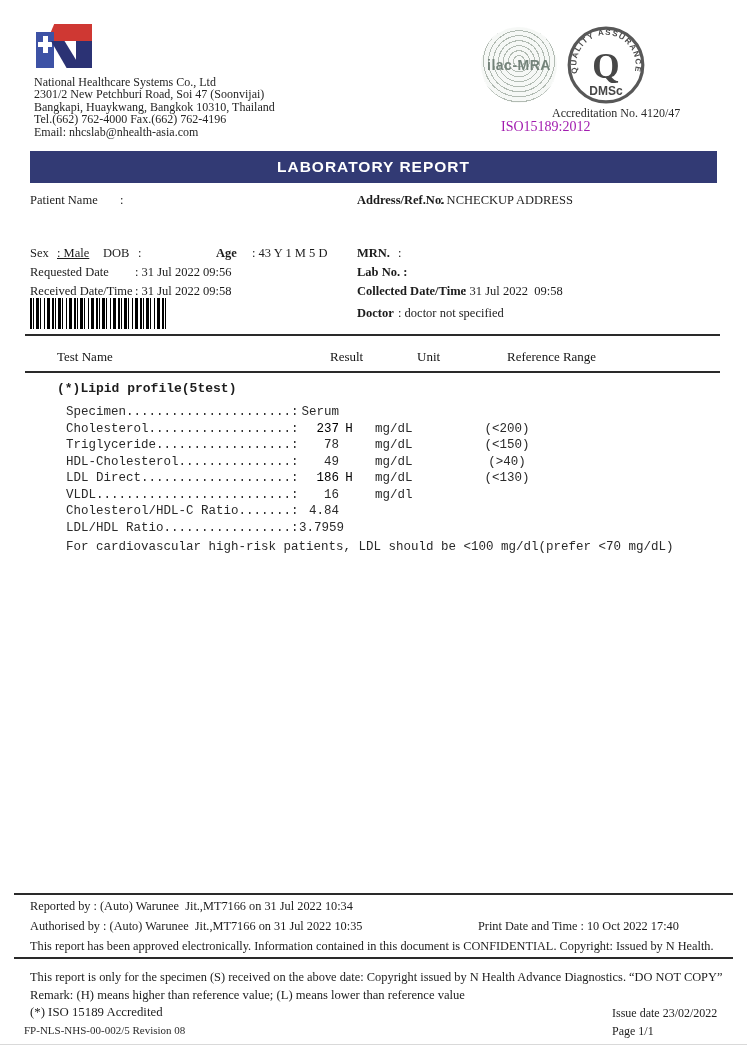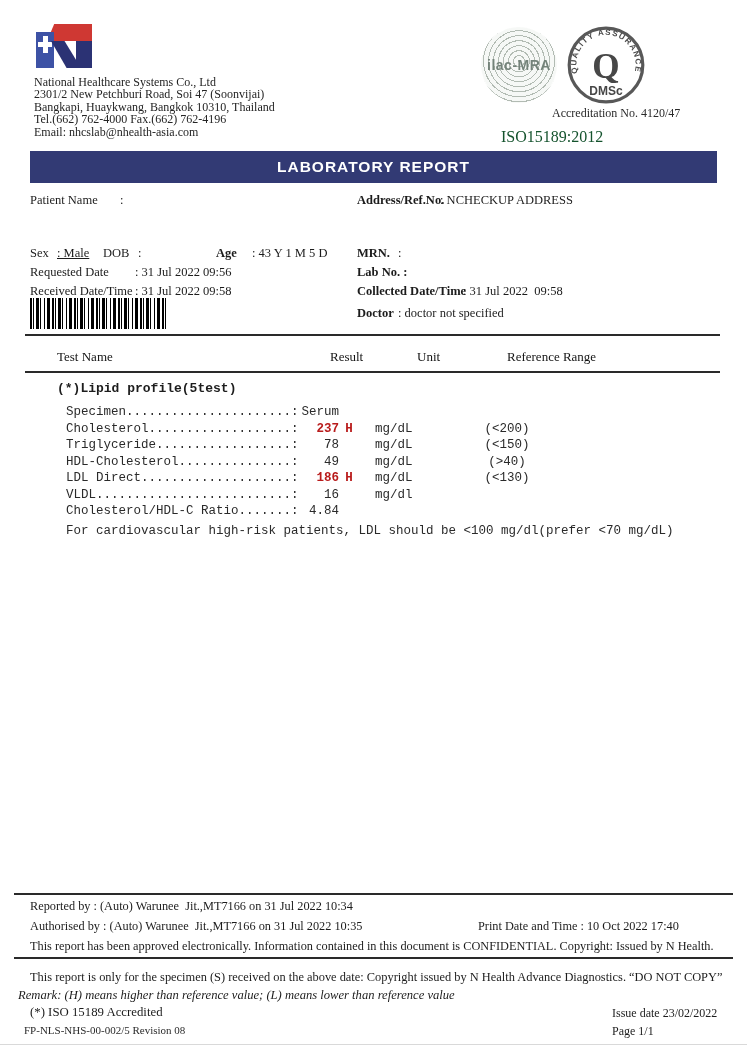--- a/index.html
+++ b/index.html
@@ -24,21 +24,21 @@
   .company{position:absolute;left:34px;top:76px;font-size:12px;line-height:12.4px;color:#242424;}
 
   
   .ilac-seal{position:absolute;left:481px;top:27px;width:76px;height:76px;border-radius:50%;
              background:repeating-radial-gradient(circle at 50% 45%, #aab4ab 0 1px, #f6f8f6 1px 5px);
              display:flex;align-items:center;justify-content:center;opacity:.9;}
   .ilac-text{font-family:"Liberation Sans","DejaVu Sans",sans-serif;font-weight:bold;font-size:14px;
              color:#66766c;letter-spacing:.5px;}
   .q-seal{position:absolute;left:566px;top:25px;width:80px;height:80px;}
   .accreditation{position:absolute;left:552px;top:106px;font-size:12px;color:#2a2a2a;}
-  .iso-line{position:absolute;left:501px;top:128px;font-size:16px;color:#14532d;}
+  .iso-line{position:absolute;left:501px;top:119px;font-size:14px;color:#a21caf;}
 
   
   .banner{position:absolute;left:30px;top:151px;width:687px;height:32px;background:#323a74;
           display:flex;align-items:center;justify-content:center;}
   .banner-title{font-family:"Liberation Sans","DejaVu Sans",sans-serif;font-weight:bold;
                 font-size:15.5px;color:#ffffff;letter-spacing:1px;}
 
   
   .lbl{font-size:12.5px;}
   .lbl-b{font-size:12.5px;font-weight:bold;}
@@ -55,21 +55,21 @@
   .th{position:absolute;font-size:13px;color:#141414;}
   .mono{font-family:"Liberation Mono","DejaVu Sans Mono",monospace;}
   .section-title{position:absolute;left:57px;top:381px;font-size:13px;font-weight:bold;color:#1d1d1d;}
   .results{position:absolute;left:66px;top:405px;font-size:12.5px;color:#2a2a2a;}
   .rrow{display:flex;height:16.5px;align-items:baseline;}
   .rlabel{width:233px;white-space:pre;}
   .rval{width:40px;text-align:right;white-space:pre;}
   .rflag{width:20px;text-align:center;}
   .runit{width:58px;padding-left:16px;}
   .rrange{width:96px;text-align:center;margin-left:26px;}
-  .bold-val .rval,.bold-val .rflag{font-weight:bold;color:#b91c1c;}
+  .bold-val .rval,.bold-val .rflag{font-weight:normal;color:#000000;}
   .note-line{margin-top:3px;white-space:pre;}
 
   
   .foot{position:absolute;font-size:12.3px;color:#1c1c1c;white-space:pre;}
   .foot-sm{position:absolute;font-size:11px;color:#2a2a2a;white-space:pre;}
   .bottom-edge{position:absolute;left:0;top:1044px;width:747px;height:1px;background:#d9d9d9;}
 </style>
 </head>
 <body>
 
@@ -194,31 +194,38 @@
         <span class="runit">mg/dl</span>
         <span class="rrange"></span>
       </div>
       <div class="rrow">
         <span class="rlabel">Cholesterol/HDL-C Ratio.......:</span>
         <span class="rval">4.84</span>
         <span class="rflag"></span>
         <span class="runit"></span>
         <span class="rrange"></span>
       </div>
+      <div class="rrow">
+        <span class="rlabel">LDL/HDL Ratio.................:</span>
+        <span class="rval">3.7959</span>
+        <span class="rflag"></span>
+        <span class="runit"></span>
+        <span class="rrange"></span>
+      </div>
       <div class="note-line">For cardiovascular high-risk patients, LDL should be &lt;100 mg/dl(prefer &lt;70 mg/dL)</div>
     </div>
 
   <div class="hline" style="left:14px;top:893px;width:719px;height:2px;"></div>
   <div class="foot" style="left:30px;top:899px;">Reported by : (Auto) Warunee  Jit.,MT7166 on 31 Jul 2022 10:34</div>
   <div class="foot" style="left:30px;top:919px;">Authorised by : (Auto) Warunee  Jit.,MT7166 on 31 Jul 2022 10:35</div>
   <div class="foot" style="left:478px;top:919px;">Print Date and Time : 10 Oct 2022 17:40</div>
   <div class="foot" style="left:30px;top:939px;">This report has been approved electronically. Information contained in this document is CONFIDENTIAL. Copyright: Issued by N Health.</div>
   <div class="hline" style="left:14px;top:957px;width:719px;height:2px;"></div>
 
   <div class="foot" style="left:30px;top:970px;font-size:12.4px;font-family:Liberation Serif, serif;">This report is only for the specimen (S) received on the above date: Copyright issued by N Health Advance Diagnostics. “DO NOT COPY”</div>
-  <div class="foot" style="left:18px;top:988px;font-size:12.6px;font-style:italic;">Remark: (H) means higher than reference value; (L) means lower than reference value</div>
+  <div class="foot" style="left:30px;top:988px;font-size:12.6px;">Remark: (H) means higher than reference value; (L) means lower than reference value</div>
   <div class="foot" style="left:30px;top:1005px;font-size:12.8px;">(*) ISO 15189 Accredited</div>
   <div class="foot-sm" style="left:24px;top:1024px;">FP-NLS-NHS-00-002/5 Revision 08</div>
   <div class="foot" style="left:612px;top:1006px;font-size:12px;">Issue date 23/02/2022</div>
   <div class="foot" style="left:612px;top:1024px;font-size:12px;">Page 1/1</div>
 
   <div class="bottom-edge"></div>
 </div>
 
 </body></html>

